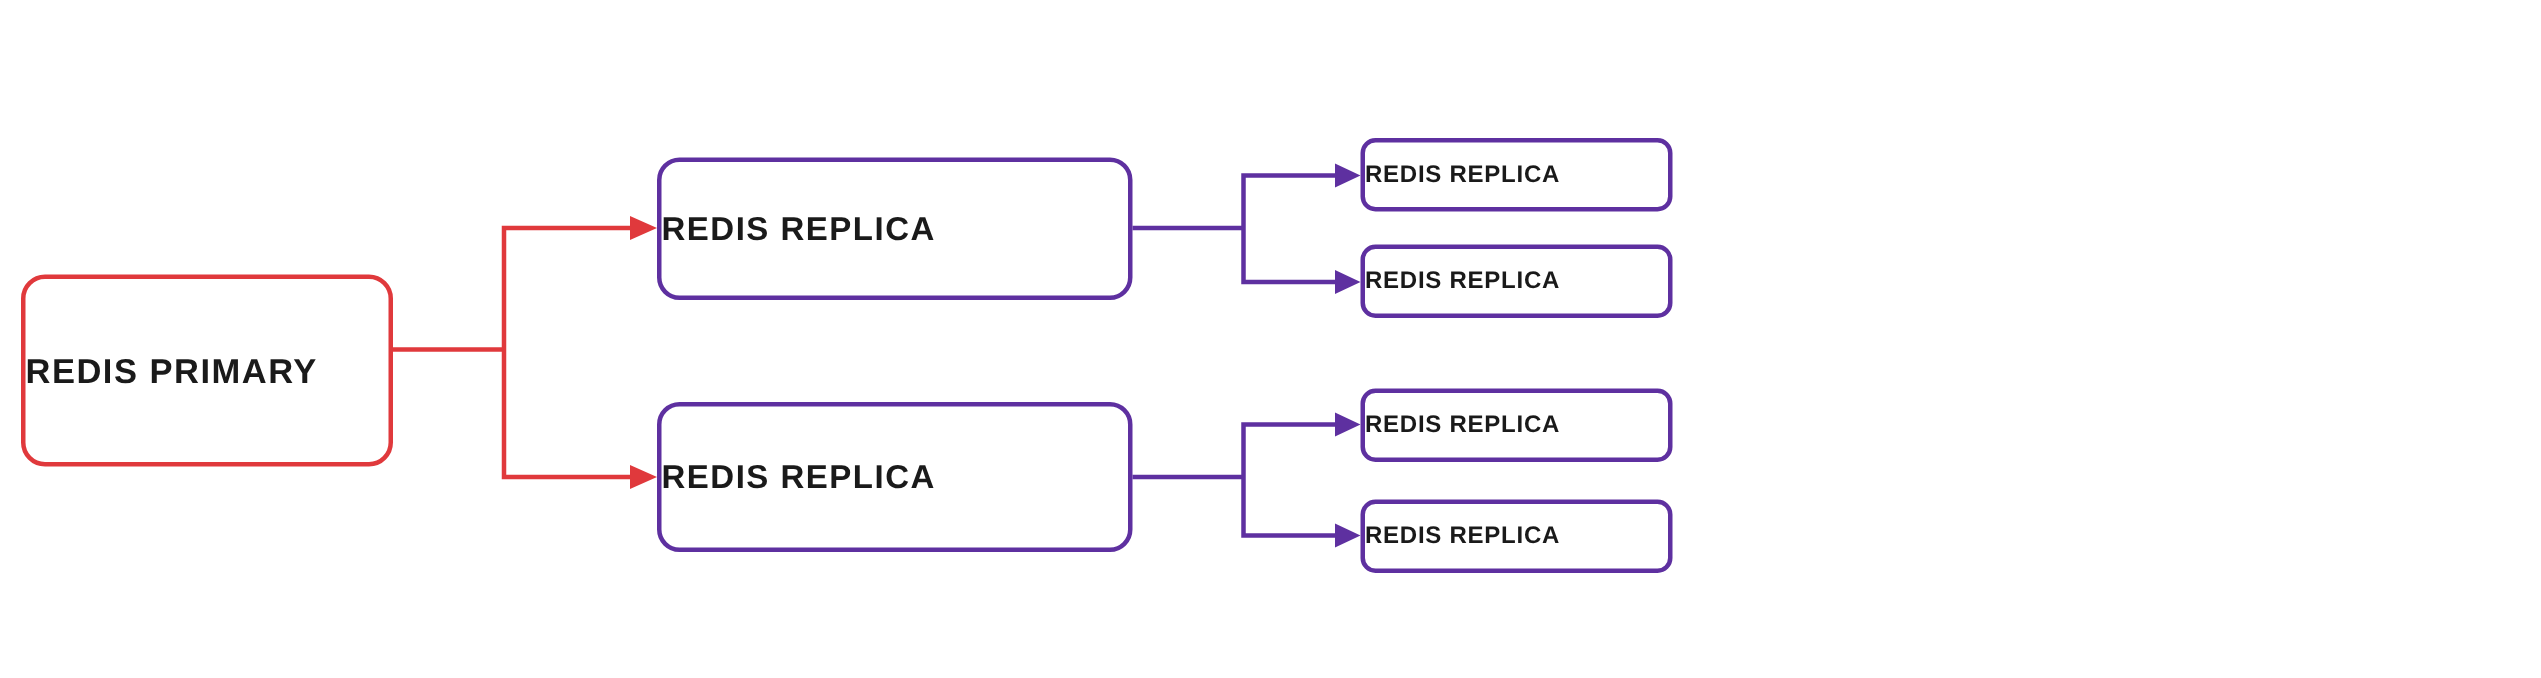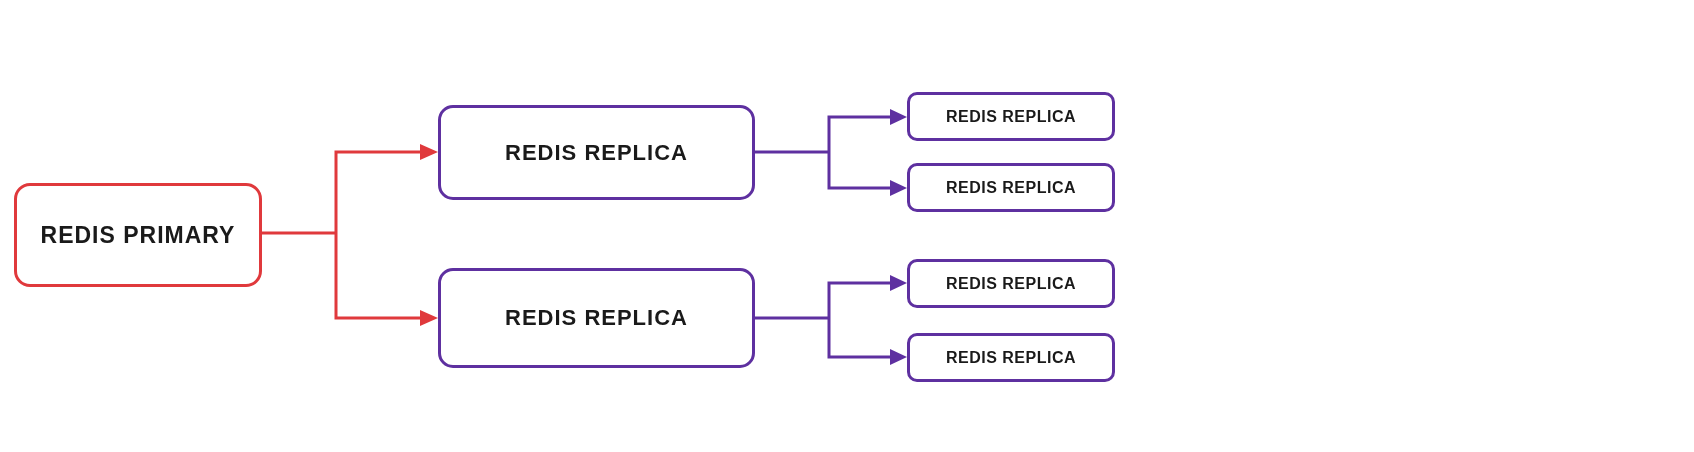--- a/index.html
+++ b/index.html
@@ -33,21 +33,21 @@
   }
   .edge--primary { stroke: var(--accent-primary); }
   .edge--replica { stroke: var(--accent-replica); }
   .arrowhead--primary { fill: var(--accent-primary); stroke: none; }
   .arrowhead--replica { fill: var(--accent-replica); stroke: none; }
 
   .node {
     position: absolute;
     display: flex;
     align-items: center;
-    justify-content: center;
+    justify-content: flex-start;
     background: var(--bg-color);
     border: 3px solid;
     color: var(--text-color);
     font-weight: 700;
     text-transform: uppercase;
     text-align: center;
     line-height: 1;
   }
   .node--primary {
     border-color: var(--accent-primary);
@@ -61,21 +61,21 @@
     font-size: 22px;
     letter-spacing: 1px;
   }
   .node--sm {
     border-radius: 10px;
     font-size: 16px;
     letter-spacing: 0.5px;
   }
 
   
-  #node-primary   { left: 14px;  top: 183px; width: 248px; height: 104px; }
+  #node-primary   { left: 14px;  top: 183px; width: 248px; height: 128px; }
   #node-replica-a { left: 438px; top: 105px; width: 317px; height: 95px;  }
   #node-replica-b { left: 438px; top: 268px; width: 317px; height: 100px; }
   #node-replica-a1 { left: 907px; top: 92px;  width: 208px; height: 49px; }
   #node-replica-a2 { left: 907px; top: 163px; width: 208px; height: 49px; }
   #node-replica-b1 { left: 907px; top: 259px; width: 208px; height: 49px; }
   #node-replica-b2 { left: 907px; top: 333px; width: 208px; height: 49px; }
 </style>
 </head>
 <body>
 

